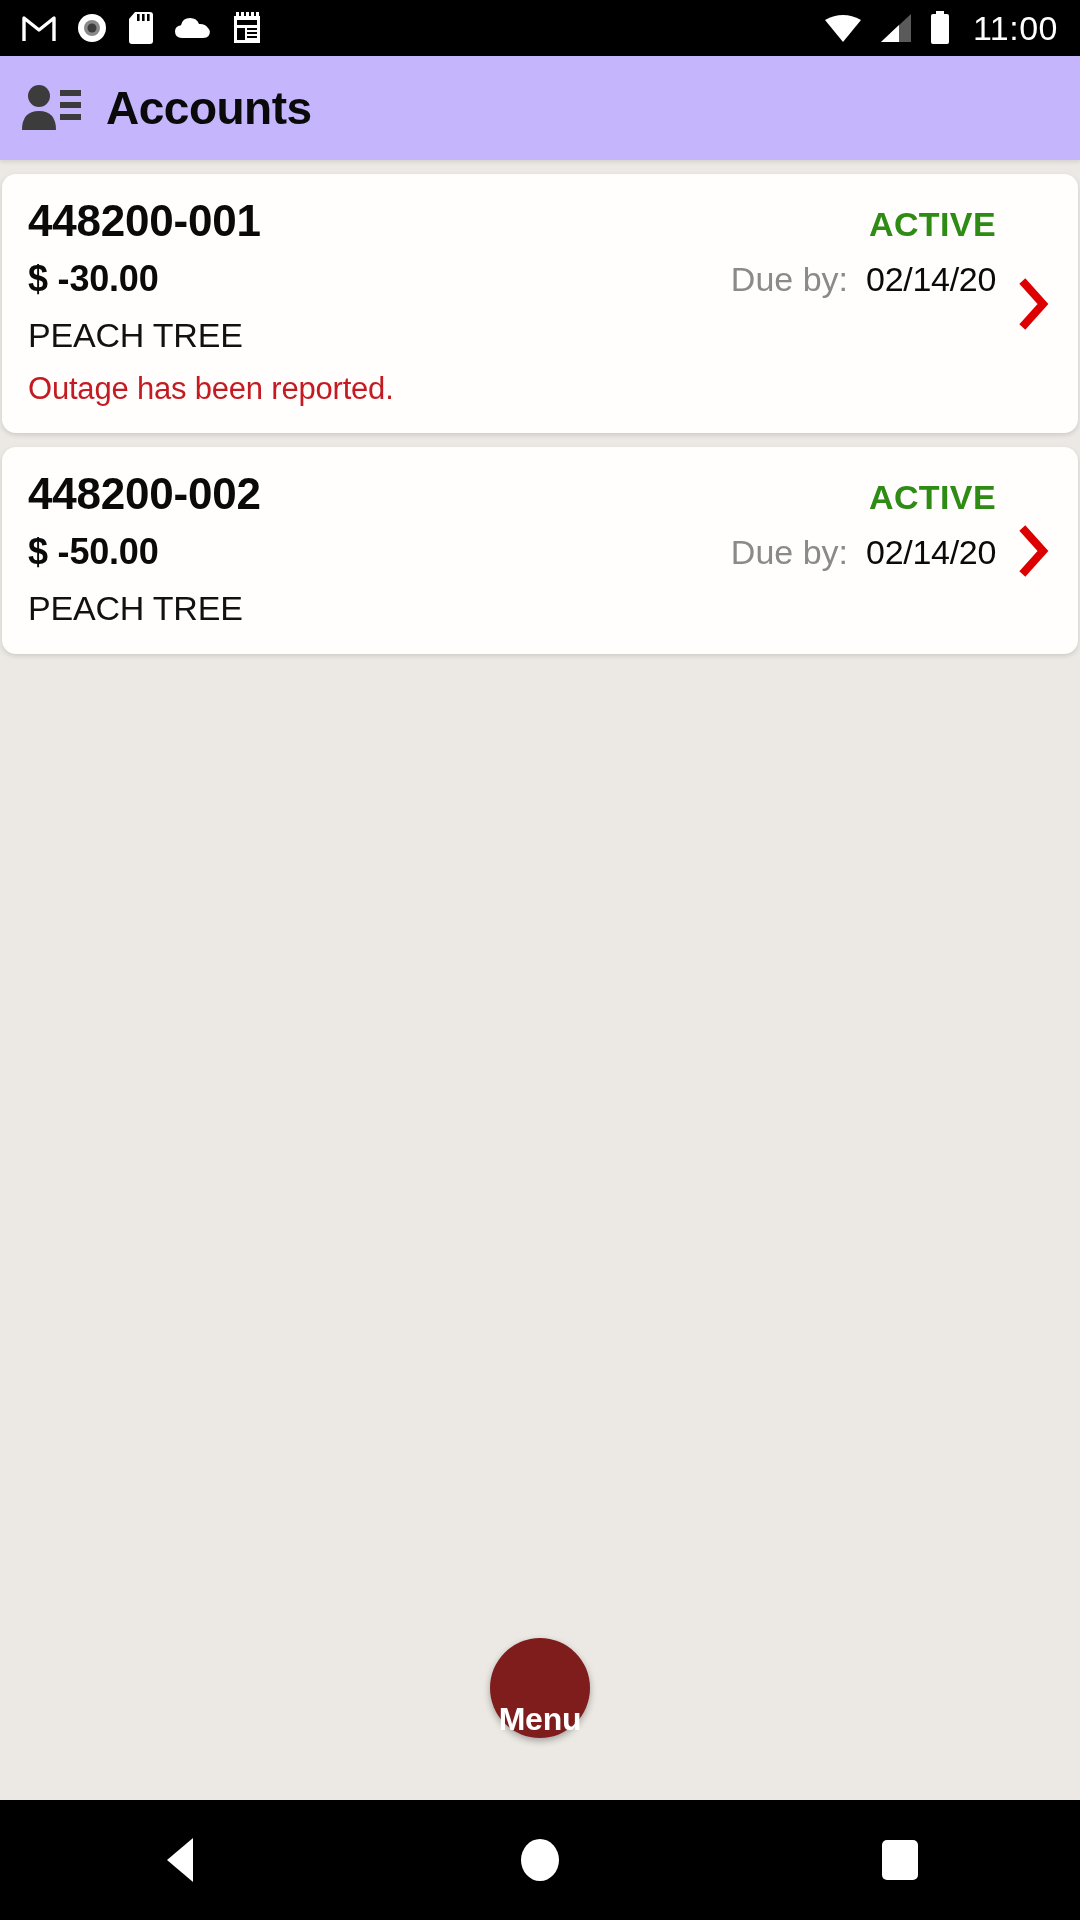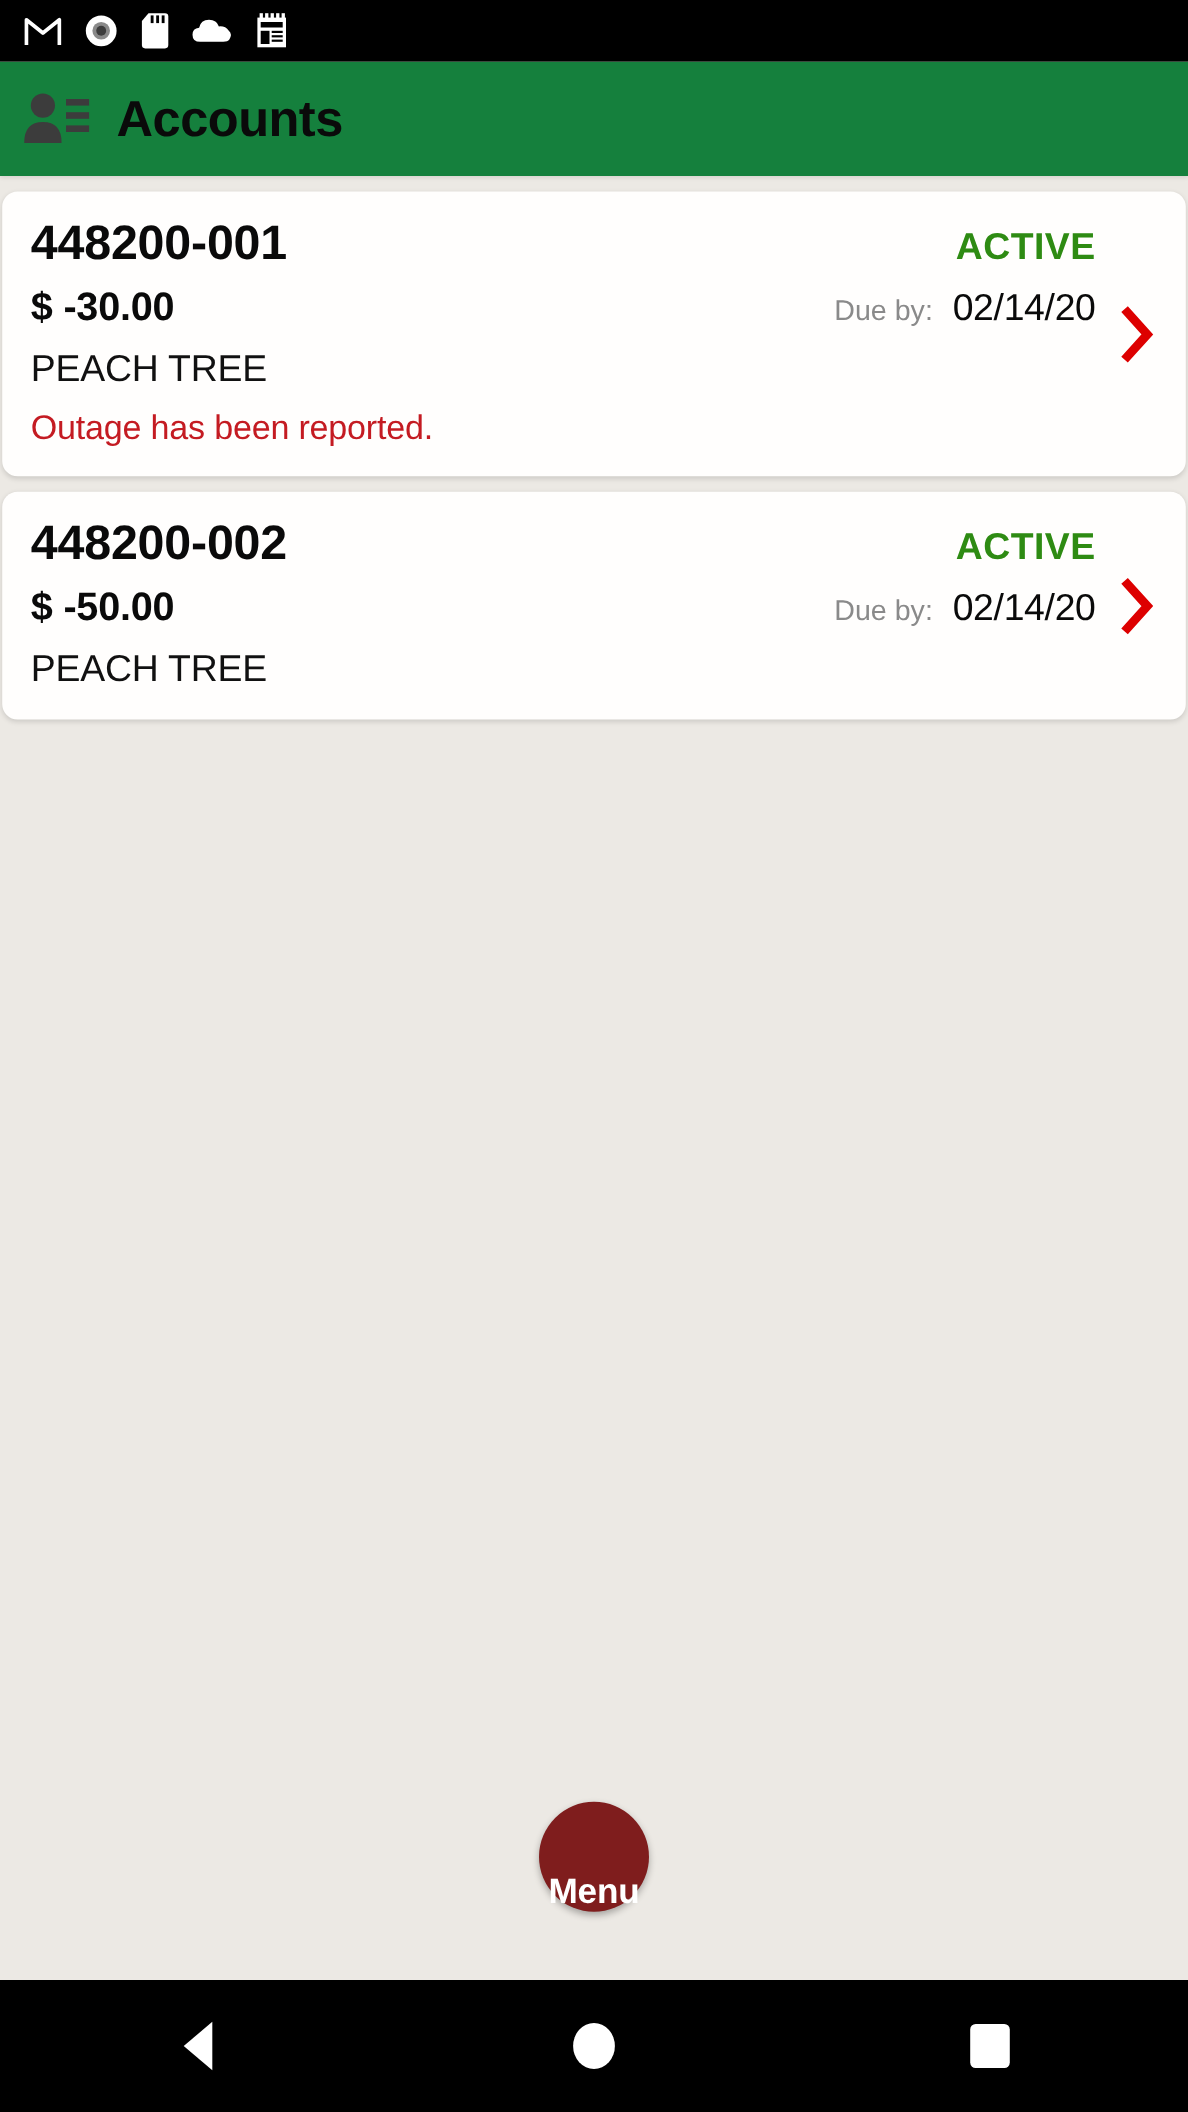--- a/index.html
+++ b/index.html
@@ -21,21 +21,21 @@
   .sb-right{ margin-left:auto; display:flex; align-items:center; gap:16px; }
   .sb-icon{ display:block; }
   .sb-clock{
     color:#fff; font-size:34px; letter-spacing:0.5px;
     font-family:"Liberation Sans", sans-serif; margin-left:6px;
   }
 
   
   .appbar{
     position:absolute; top:56px; left:0; width:1080px; height:104px;
-    background:#15803d; display:flex; align-items:center;
+    background:#c4b5fd; display:flex; align-items:center;
     padding-left:20px; z-index:30;
     box-shadow:0 2px 4px rgba(0,0,0,.10);
   }
   .appbar-title{
     font-size:46px; font-weight:bold; color:#0a0a0a;
     margin-left:24px; letter-spacing:-0.5px;
   }
   .contacts-icon{ width:62px; height:52px; display:block; }
 
   
@@ -57,21 +57,21 @@
     font-size:44px; font-weight:bold; color:#0a0a0a; letter-spacing:-0.2px;
   }
   .status{
     margin-left:auto; font-size:34px; font-weight:bold;
     color:#2e8b13; letter-spacing:0.4px; padding-right:56px;
   }
   .amount{
     font-size:36px; font-weight:bold; color:#0a0a0a; letter-spacing:-0.2px;
   }
   .due-wrap{ margin-left:auto; display:flex; align-items:baseline; padding-right:56px; }
-  .due-label{ font-size:26px; color:#8a8a8a; }
+  .due-label{ font-size:34px; color:#8a8a8a; }
   .due-date{ font-size:34px; color:#0a0a0a; margin-left:18px; letter-spacing:-0.3px; }
 
   .line{
     font-size:34px; color:#111; margin-top:16px; letter-spacing:-0.2px;
   }
   .alert{
     font-size:31px; color:#c41b22; margin-top:16px; letter-spacing:-0.2px;
   }
   .spacer-row{ height:12px; }
 
@@ -140,20 +140,34 @@
         <rect x="14" y="1" width="3" height="6" fill="#fff"></rect>
         <rect x="19" y="1" width="3" height="6" fill="#fff"></rect>
         <rect x="24" y="1" width="3" height="6" fill="#fff"></rect>
         <rect x="5" y="9" width="20" height="5" fill="#000"></rect>
         <rect x="5" y="17" width="8" height="12" fill="#000"></rect>
         <rect x="15" y="17" width="10" height="2" fill="#000"></rect>
         <rect x="15" y="21" width="10" height="2" fill="#000"></rect>
         <rect x="15" y="25" width="10" height="2" fill="#000"></rect>
       </svg>
     </div>
+    <div class="sb-right">
+      <svg class="sb-icon" width="40" height="32" viewBox="0 0 40 32">
+        <path d="M2 8 Q20 -2 38 8 L20 30 Z" fill="#fff"></path>
+      </svg>
+      <svg class="sb-icon" width="34" height="32" viewBox="0 0 34 32">
+        <path d="M2 30 L32 2 L32 30 Z" fill="#5a5a5a"></path>
+        <path d="M2 30 L20 13 L20 30 Z" fill="#fff"></path>
+      </svg>
+      <svg class="sb-icon" width="22" height="34" viewBox="0 0 22 34">
+        <rect x="7" y="0" width="8" height="4" fill="#fff"></rect>
+        <rect x="2" y="3" width="18" height="30" rx="2" fill="#fff"></rect>
+      </svg>
+      <div class="sb-clock">11:00</div>
+    </div>
   </div>
 
   <div class="appbar">
     <svg class="contacts-icon" viewBox="0 0 62 52">
       <circle cx="19" cy="14" r="11" fill="#3c3c3c"></circle>
       <path d="M2 48 Q2 29 19 29 Q36 29 36 48 Z" fill="#3c3c3c"></path>
       <rect x="40" y="8" width="21" height="6" fill="#3c3c3c"></rect>
       <rect x="40" y="20" width="21" height="6" fill="#3c3c3c"></rect>
       <rect x="40" y="32" width="21" height="6" fill="#3c3c3c"></rect>
     </svg>

